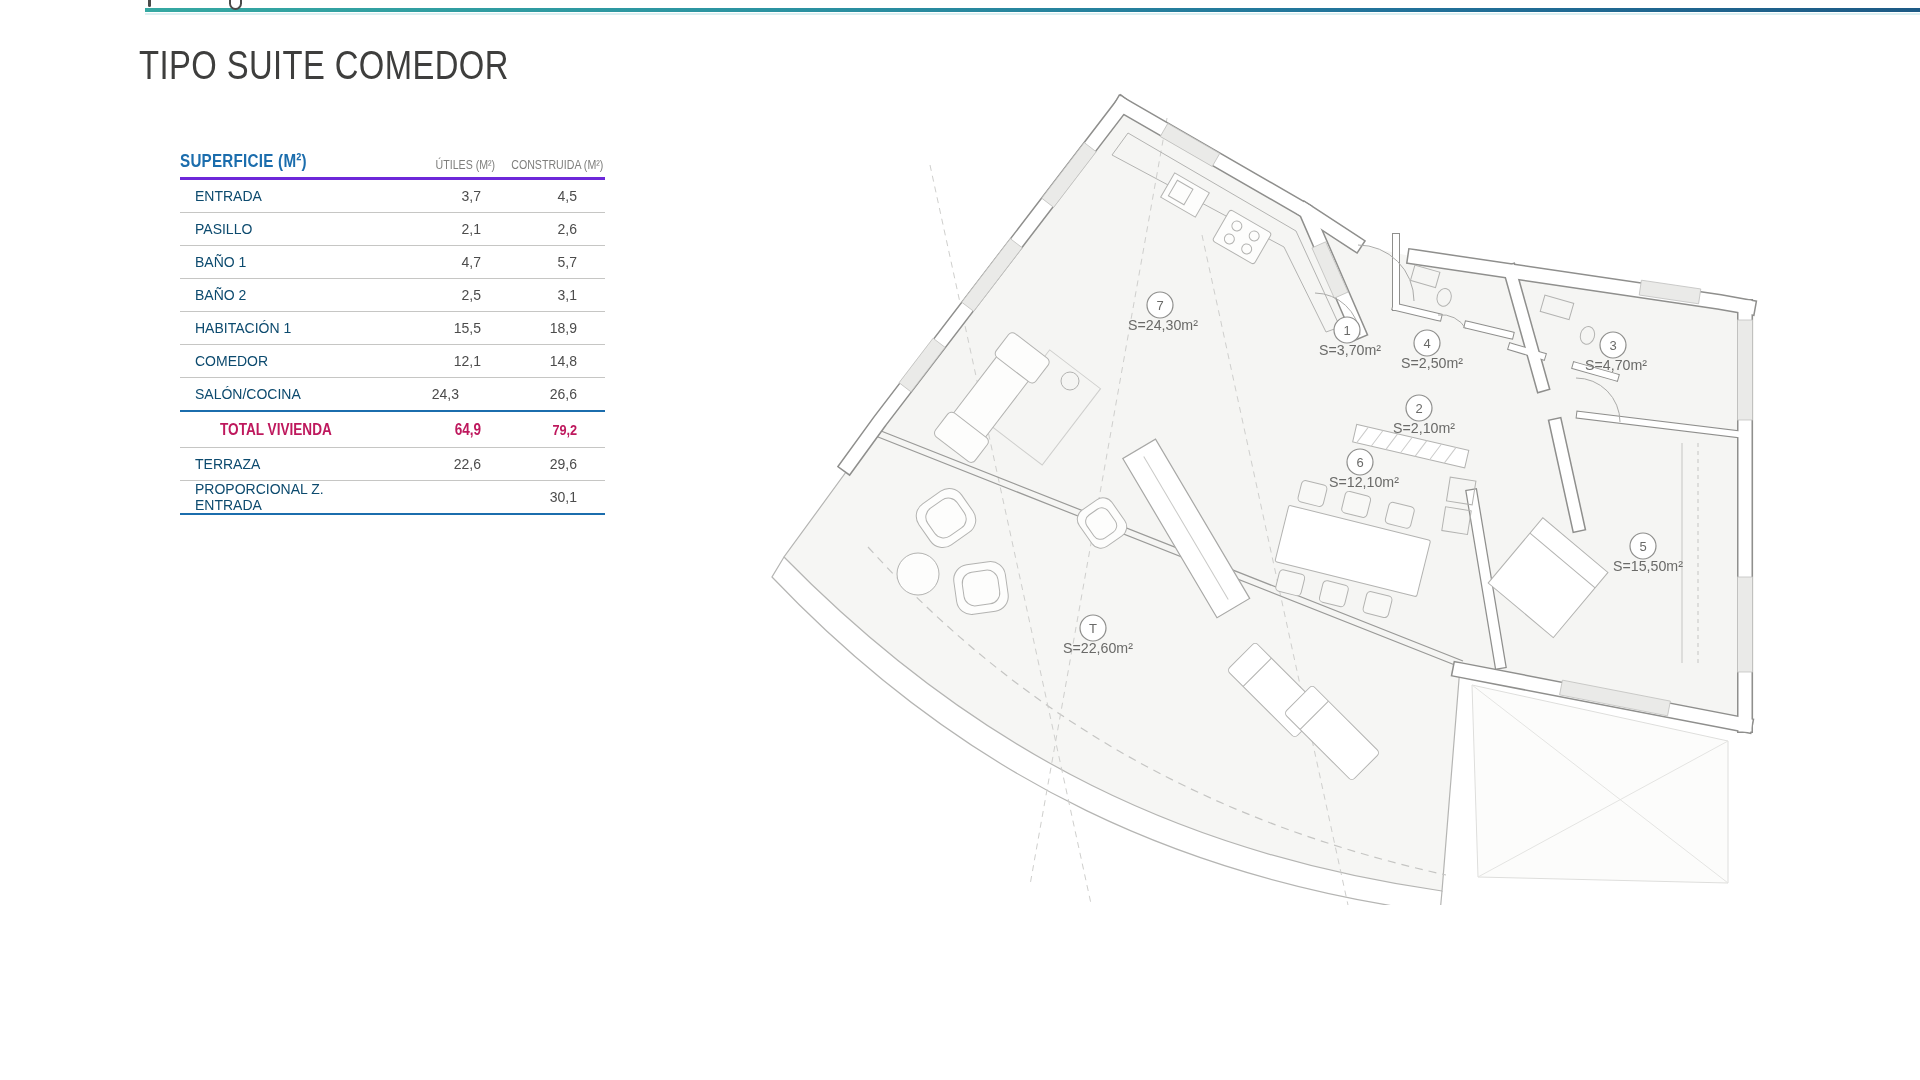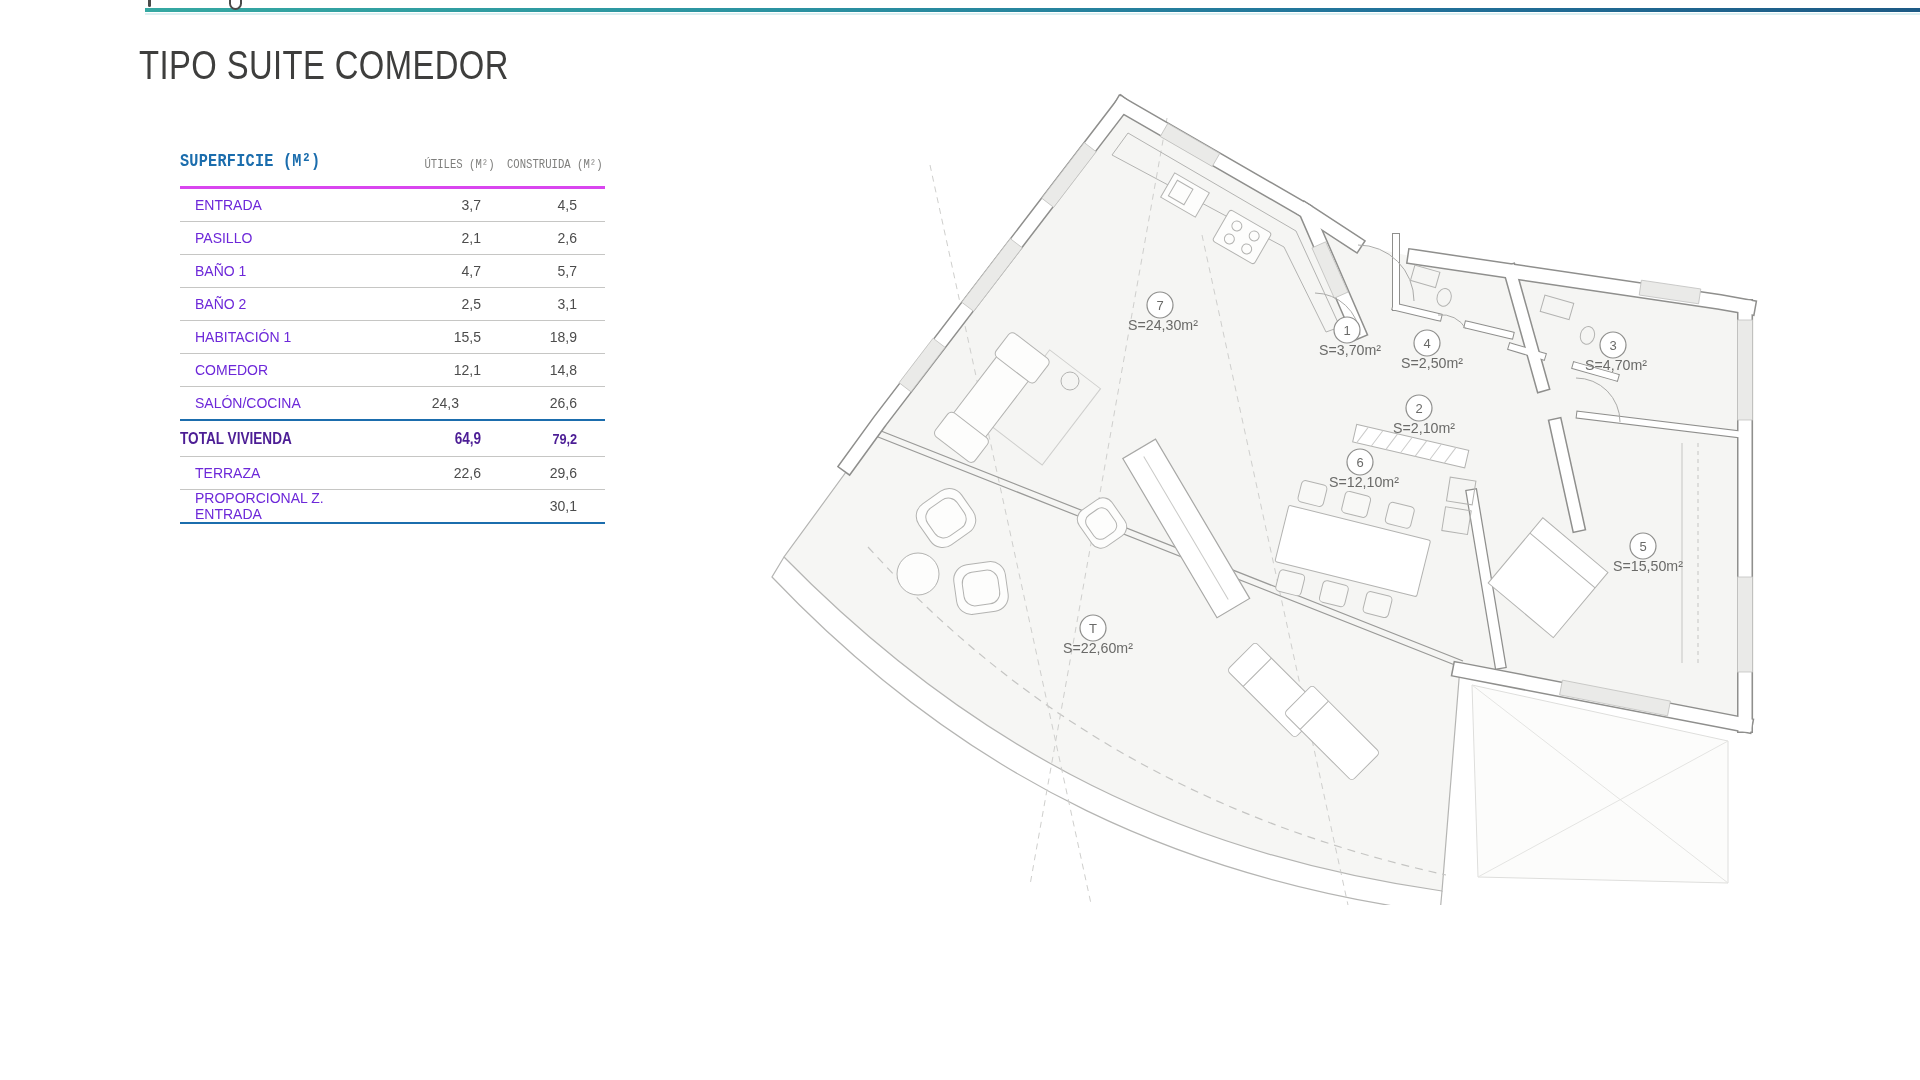--- a/index.html
+++ b/index.html
@@ -17,32 +17,32 @@
   .logo-frag.f2{left:229px;top:0;width:9px;height:8px;border:2px solid #4a4a49;border-top:none;border-radius:0 0 8px 8px;background:transparent;}
   
   .cx{display:inline-block;transform:scaleX(.8);transform-origin:0 50%;white-space:nowrap;}
   .cxr{display:inline-block;transform:scaleX(.85);transform-origin:100% 50%;white-space:nowrap;}
   
   .page-title{position:absolute;left:139px;top:16px;font-size:41px;line-height:1.1;
     font-weight:400;color:#3e3e3d;letter-spacing:.5px;}
   
   .sup-table{position:absolute;left:180px;top:150px;width:425px;font-size:14px;color:#4c4c4c;}
   .t-head{display:grid;grid-template-columns:1fr 95px 110px;align-items:end;
-    padding-bottom:14px;border-bottom:3px solid #d946ef;font-family:Liberation Mono, monospace;}
+    padding-bottom:5px;border-bottom:3px solid #6d28d9;}
   .t-title{font-size:19px;font-weight:700;color:#1b6dad;letter-spacing:.3px;}
   .t-colhead{font-size:12.5px;color:#7e7e7c;justify-self:end;}
   .t-colhead.c3{padding-right:2px;}
   .t-row{display:grid;grid-template-columns:1fr 95px 110px;align-items:center;height:32px;
     border-bottom:1px solid #c6c6c4;}
-  .t-row .lbl{padding-left:15px;color:#6d28d9;}
+  .t-row .lbl{padding-left:15px;color:#0c4a6e;}
   .t-row .v2{justify-self:end;padding-right:14px;}
   .t-row .v3{justify-self:end;padding-right:28px;}
   .t-row.blue-under{border-bottom:2px solid #1b6dad;gap:22px;}
   .t-total{display:grid;grid-template-columns:1fr 95px 110px;align-items:center;height:35px;
-    border-bottom:1px solid #c6c6c4;color:#4c1d95;font-weight:700;}
+    border-bottom:1px solid #c6c6c4;color:#be185d;font-weight:700;text-align:center;}
   .t-total .lbl{font-size:17px;}
   .t-total .v2{justify-self:end;padding-right:14px;font-size:16px;}
   .t-total .v3{justify-self:end;padding-right:28px;font-size:15px;}
   .t-total.last{border-bottom:none;height:36px;}
   
   .plan{position:absolute;left:770px;top:85px;width:1020px;height:820px;}
   svg text{font-family:"Liberation Sans","DejaVu Sans",sans-serif;}
   .room-area{font-size:14.2px;fill:#6a6a68;}
   .room-num{font-size:13px;fill:#6a6a68;}
 </style>

